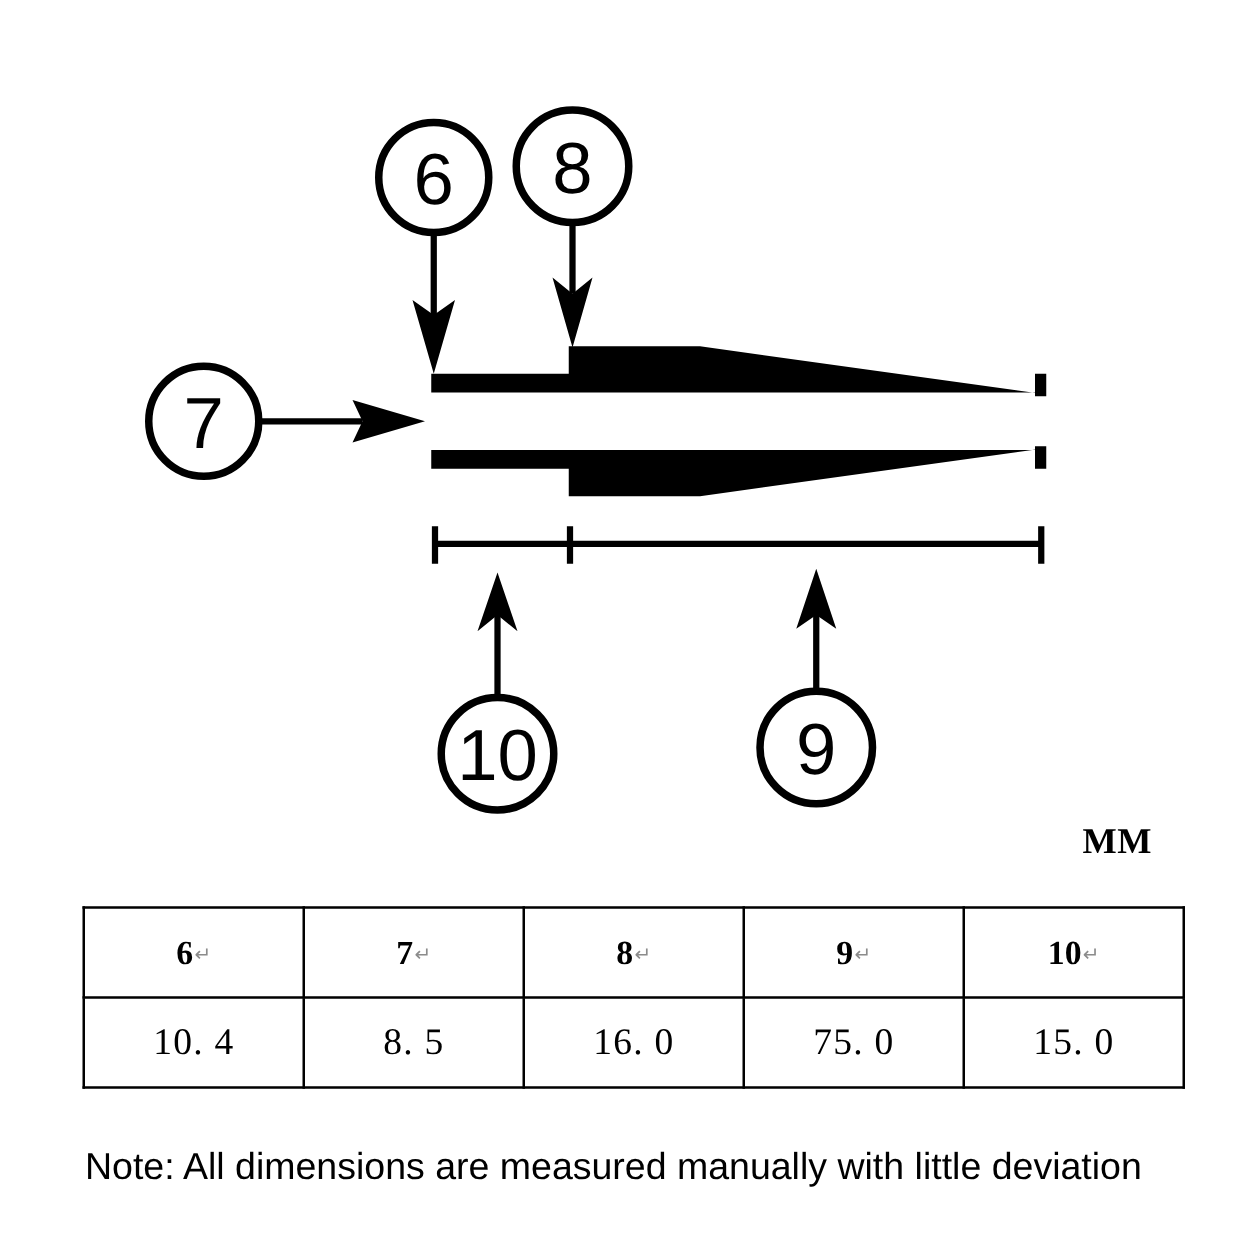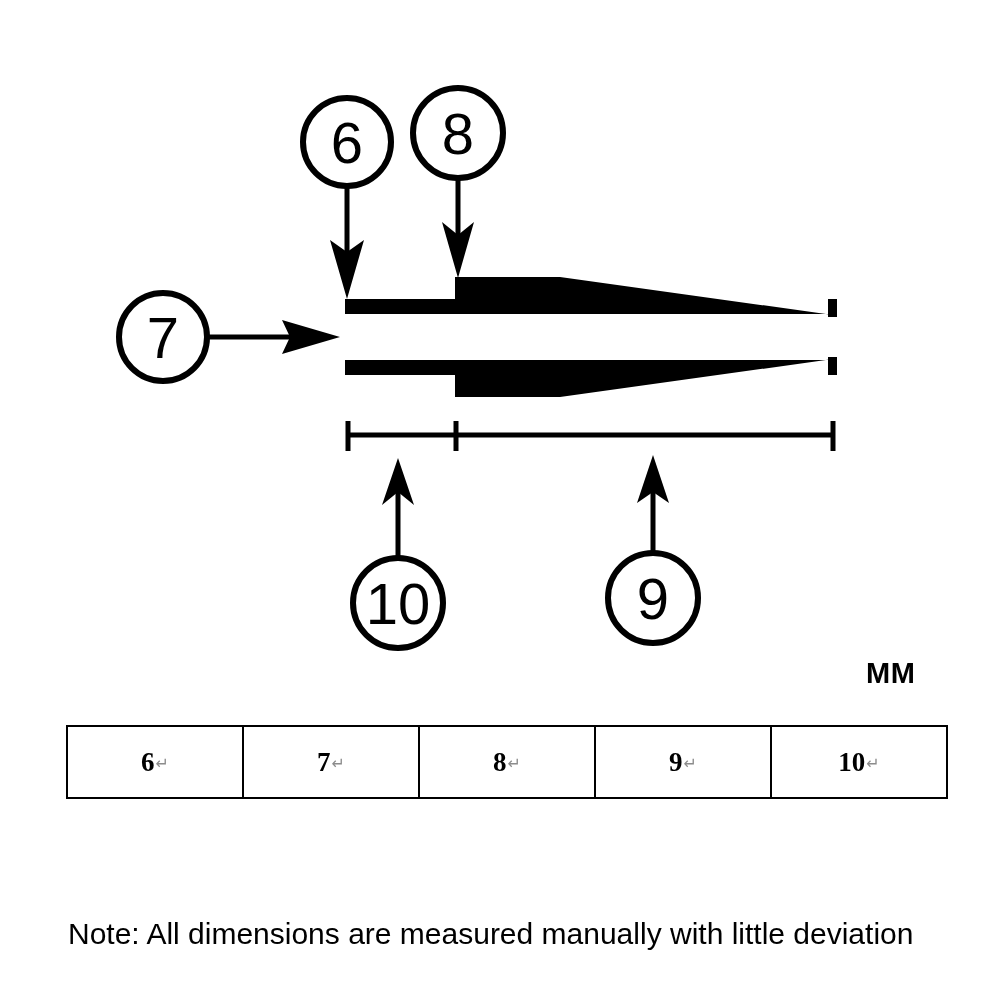--- a/index.html
+++ b/index.html
@@ -18,21 +18,21 @@
     position: absolute;
     left: 0;
     top: 0;
     width: 1000px;
     height: 1000px;
   }
   .unit-label {
     position: absolute;
     left: 866px;
     top: 657px;
-    font-family: Liberation Sans, sans-serif;
+    font-family: Liberation Serif, serif;
     font-weight: bold;
     font-size: 29px;
     letter-spacing: 0.5px;
     color: #000000;
   }
   #dim-table {
     position: absolute;
     left: 66px;
     top: 725px;
     width: 882px;
@@ -173,16 +173,23 @@
     <td>
       <span class="hdr-wrap"><span>8</span><span class="ret-mark">↵</span></span>
     </td>
     <td>
       <span class="hdr-wrap"><span>9</span><span class="ret-mark">↵</span></span>
     </td>
     <td>
       <span class="hdr-wrap"><span>10</span><span class="ret-mark">↵</span></span>
     </td>
   </tr>
+  <tr class="value-row">
+    <td>10. 4</td>
+    <td>8. 5</td>
+    <td>16. 0</td>
+    <td>75. 0</td>
+    <td>15. 0</td>
+  </tr>
 </tbody>
   </table>
 
 <div class="note-line">Note: All dimensions are measured manually with little deviation</div>
 
 </body></html>

